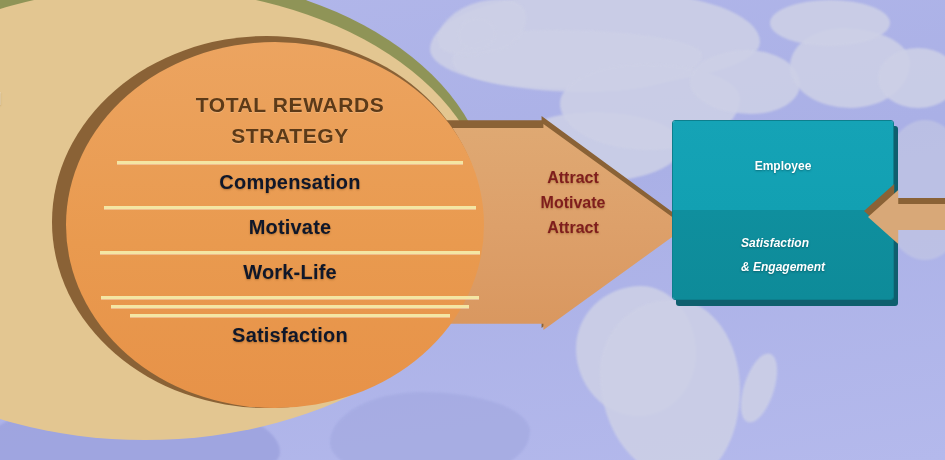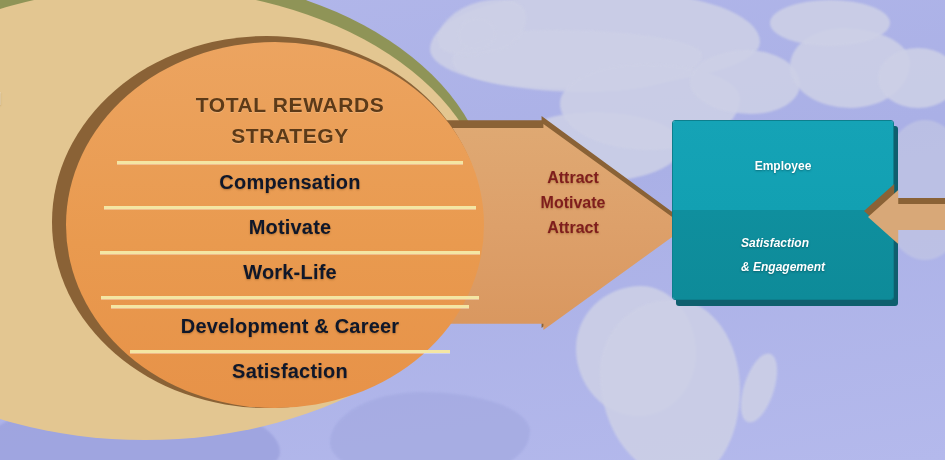--- a/index.html
+++ b/index.html
@@ -303,21 +303,20 @@
 
     <div class="sep sep-2"></div>
     <div class="reward-item">Motivate</div>
 
     <div class="sep sep-3"></div>
     <div class="reward-item">Work-Life</div>
 
     <div class="sep sep-4"></div>
 
     <div class="sep sep-5"></div>
-    <div class="reward-item">Development &amp; Career</div>
 
     <div class="sep sep-6"></div>
     <div class="reward-item">Satisfaction</div>
   </div>
 
   <div class="arrow-label">
     <div>Attract</div>
     <div>Motivate</div>
     <div>Attract</div>
   </div>

